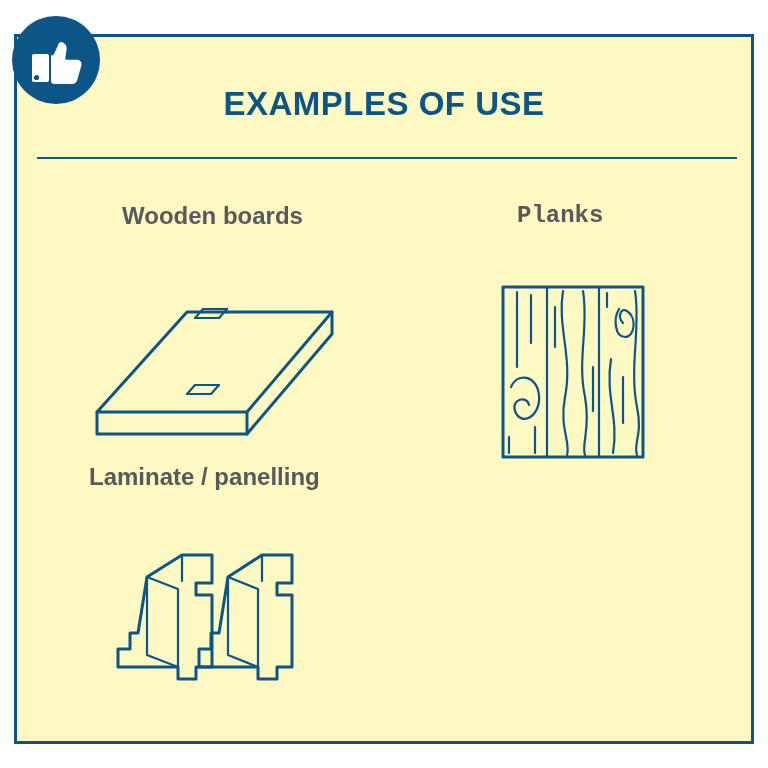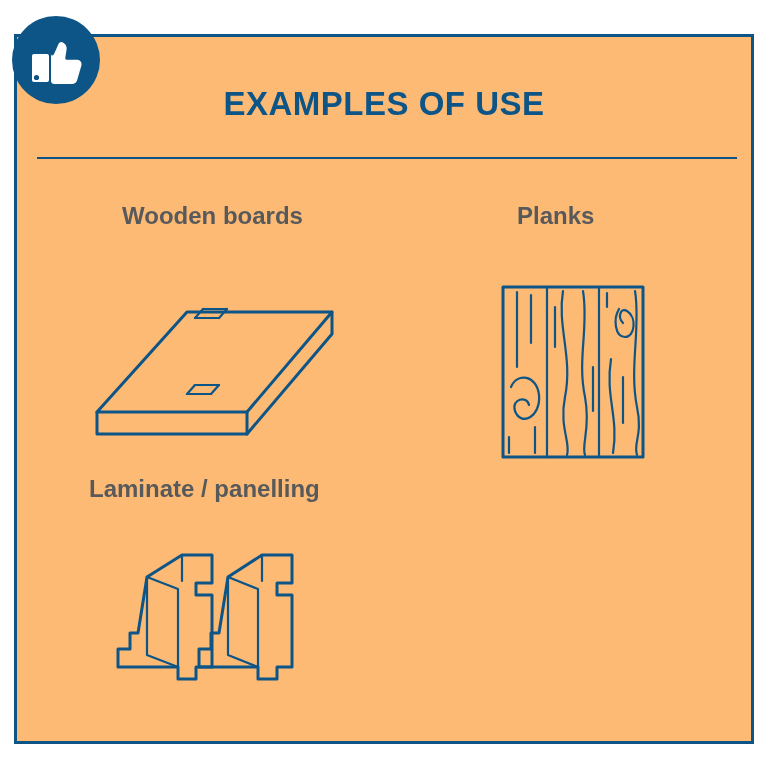--- a/index.html
+++ b/index.html
@@ -21,21 +21,21 @@
   }
   
   #panel {
     position: absolute;
     left: 14px;
     top: 34px;
     width: 740px;
     height: 710px;
     border: 3px solid #0d5587;
     box-sizing: border-box;
-    background: #fdba74;
+    background: #fef9c3;
   }
   
   #badge {
     position: absolute;
     left: 12px;
     top: 16px;
     width: 88px;
     height: 88px;
     border-radius: 50%;
     background: #0d5587;
@@ -67,22 +67,22 @@
     background: #0d5587;
   }
   .caption {
     position: absolute;
     color: #58595b;
     font-size: 24px;
     font-weight: bold;
     white-space: nowrap;
   }
   #cap-boards { left: 105px; top: 165px; }
-  #cap-planks { left: 500px; top: 165px; }
-  #cap-laminate { left: 72px; top: 438px; text-align: right; }
+  #cap-planks { left: 500px; top: 165px; font-family: Liberation Mono, monospace; }
+  #cap-laminate { left: 72px; top: 426px; text-align: right; }
 
   .art { position: absolute; }
   #art-boards { left: 50px; top: 225px; }
   #art-planks { left: 470px; top: 210px; }
   #art-laminate { left: 75px; top: 500px; }
 
   .stroke {
     fill: none;
     stroke: #0d5587;
     stroke-width: 3;

